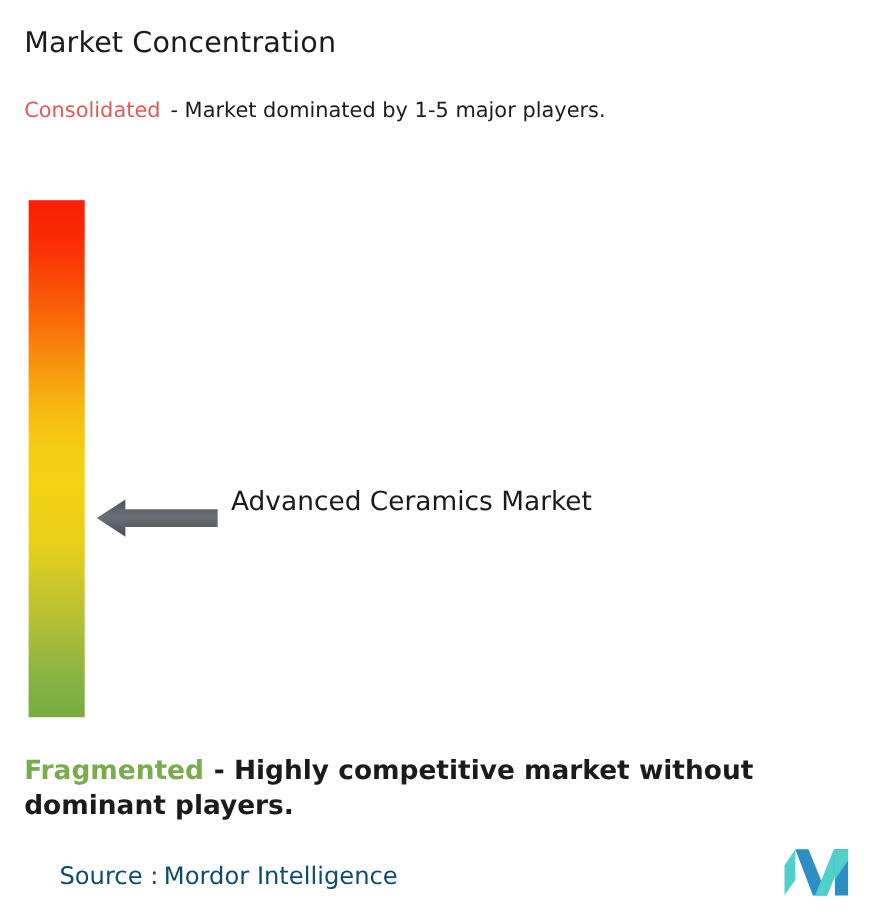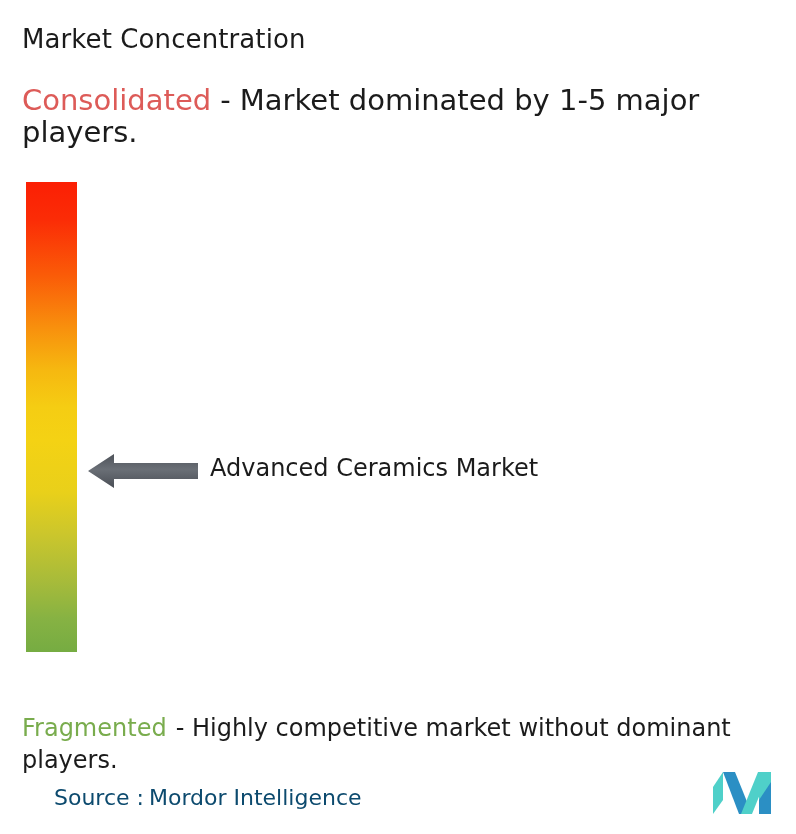--- a/index.html
+++ b/index.html
@@ -28,41 +28,40 @@
     letter-spacing: 0.1px;
     white-space: nowrap;
   }
 
   
   .legend-top {
     position: absolute;
     left: 22px;
     top: 84px;
     width: 756px;
-    font-size: 29px;
+    font-size: 19px;
     line-height: 32px;
     color: #1b1b1b;
     font-weight: 400;
   }
   .legend-top .kw {
     color: #dd5b58;
   }
   .legend-gap { display: inline-block; width: 9px; }
 
   
   .legend-bottom {
     position: absolute;
     left: 22px;
     top: 684px;
     width: 764px;
     font-size: 24px;
     line-height: 32px;
     color: #1b1b1b;
-    font-weight: 400;
-    margin-top: 28px;
+    font-weight: 700;
   }
   .legend-bottom .kw {
     color: #79ac4d;
   }
 
   
   .scale-bar {
     position: absolute;
     left: 26px;
     top: 182px;
@@ -93,21 +92,21 @@
     top: 452px;
     width: 110px;
     height: 38px;
   }
   .pointer svg { display: block; }
 
   
   .pointer-label {
     position: absolute;
     left: 210px;
-    top: 451px;
+    top: 439px;
     width: 330px;
     font-size: 24px;
     line-height: 35px;
     color: #1b1b1b;
     font-weight: 400;
   }
 
   
   .source {
     position: absolute;

